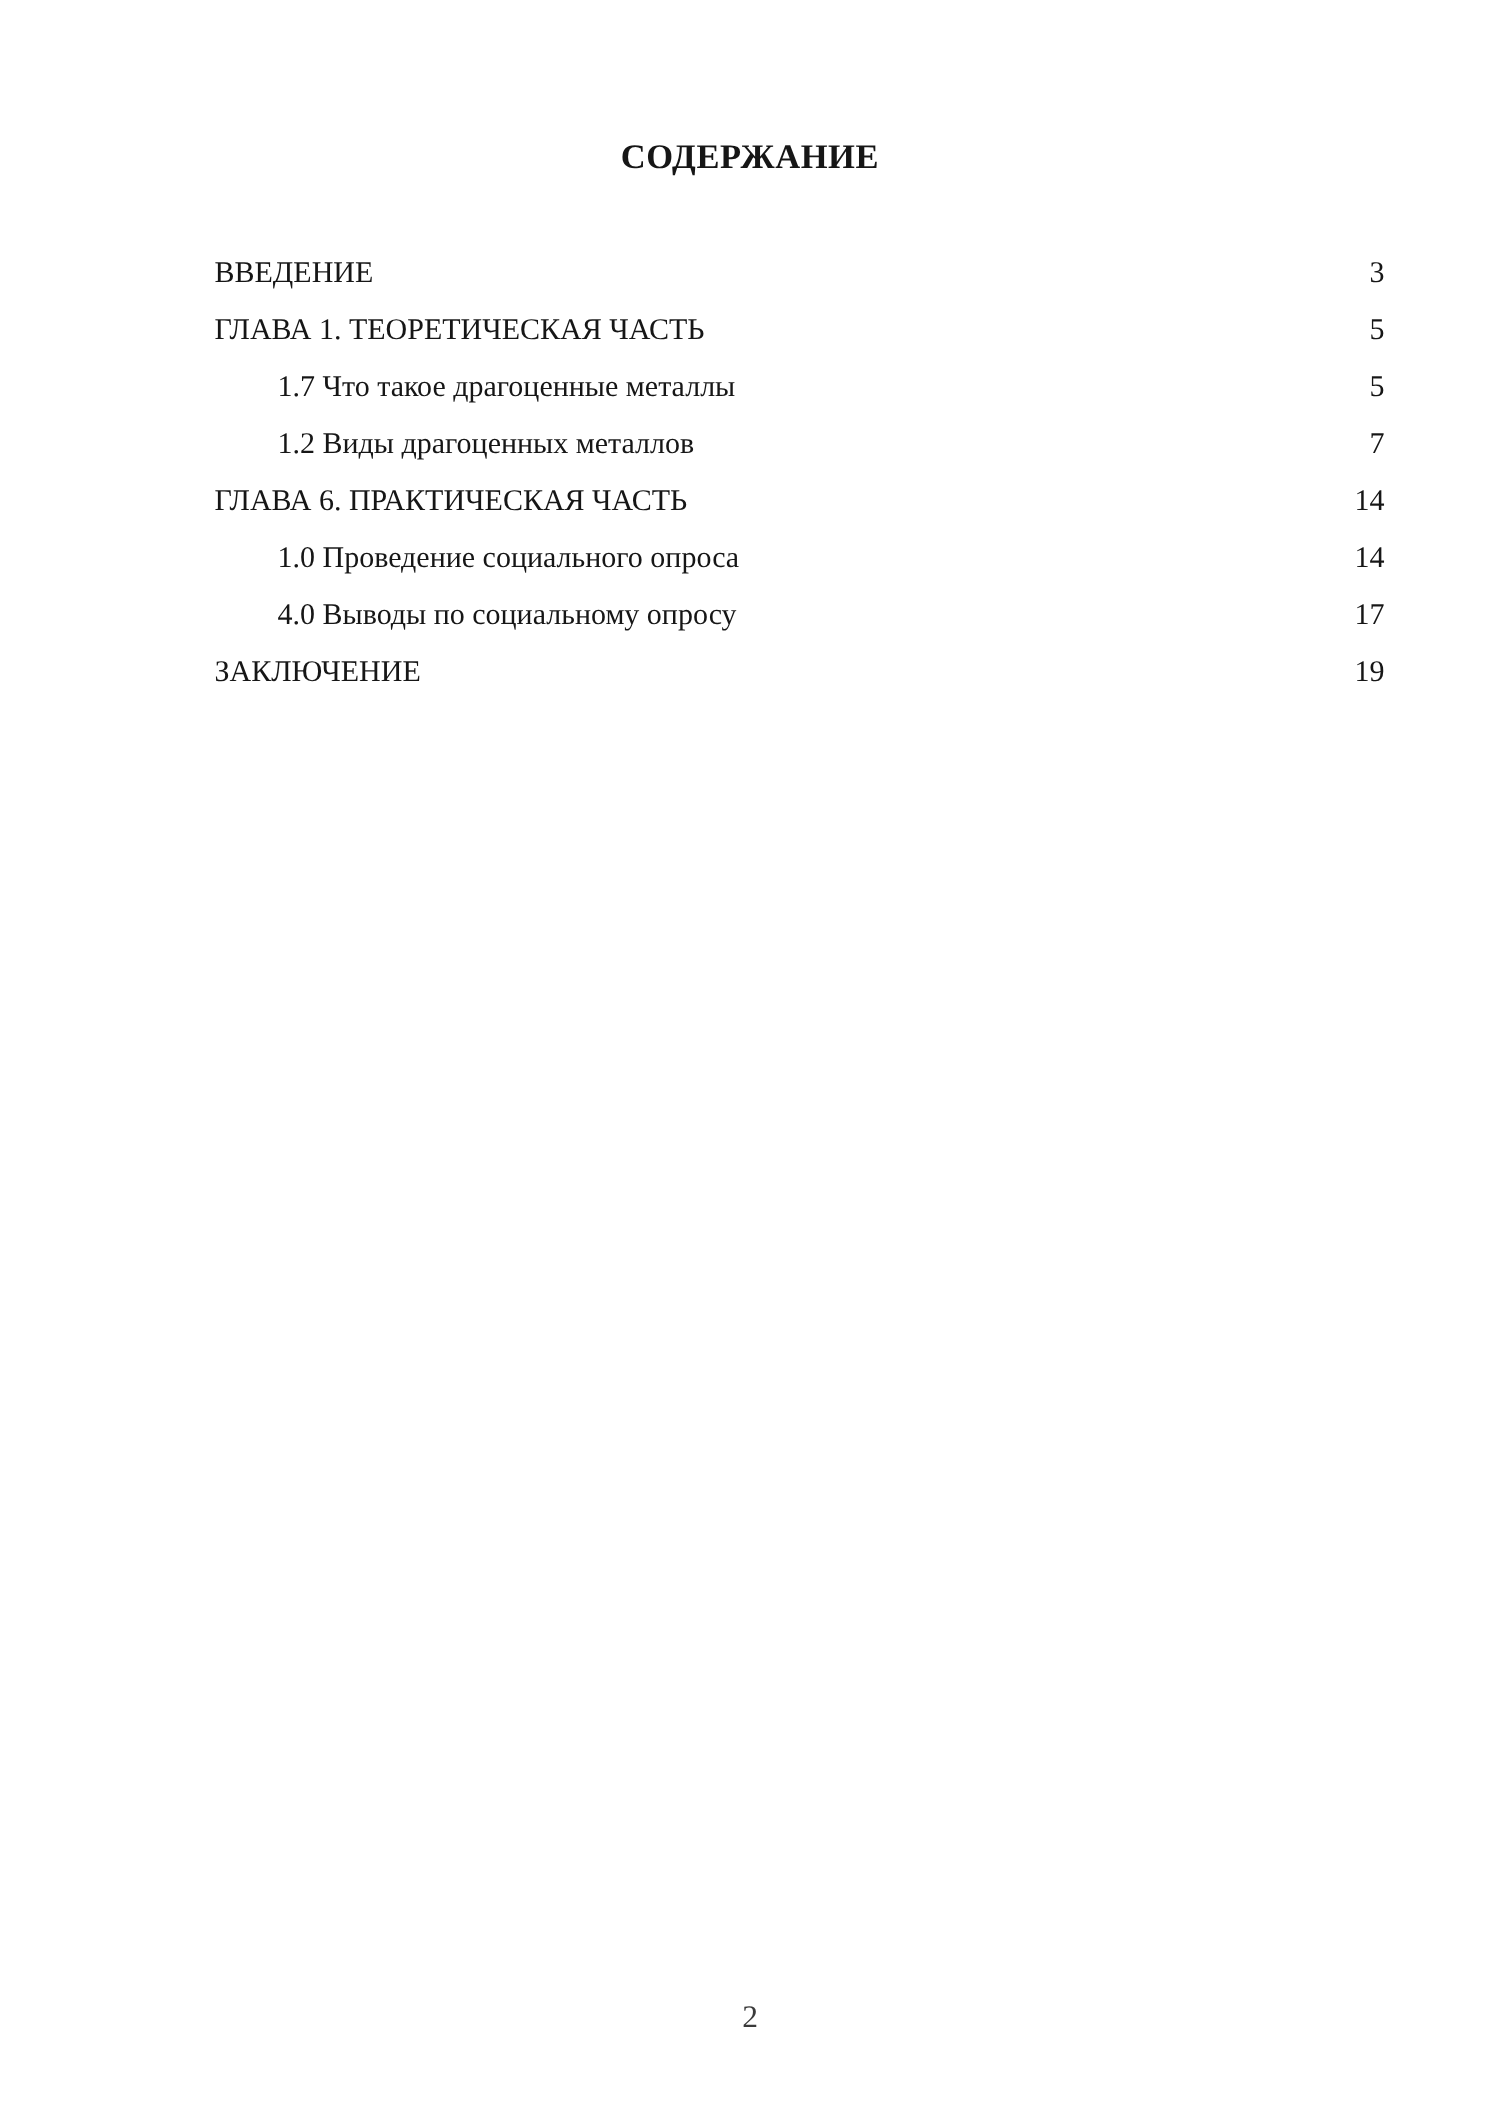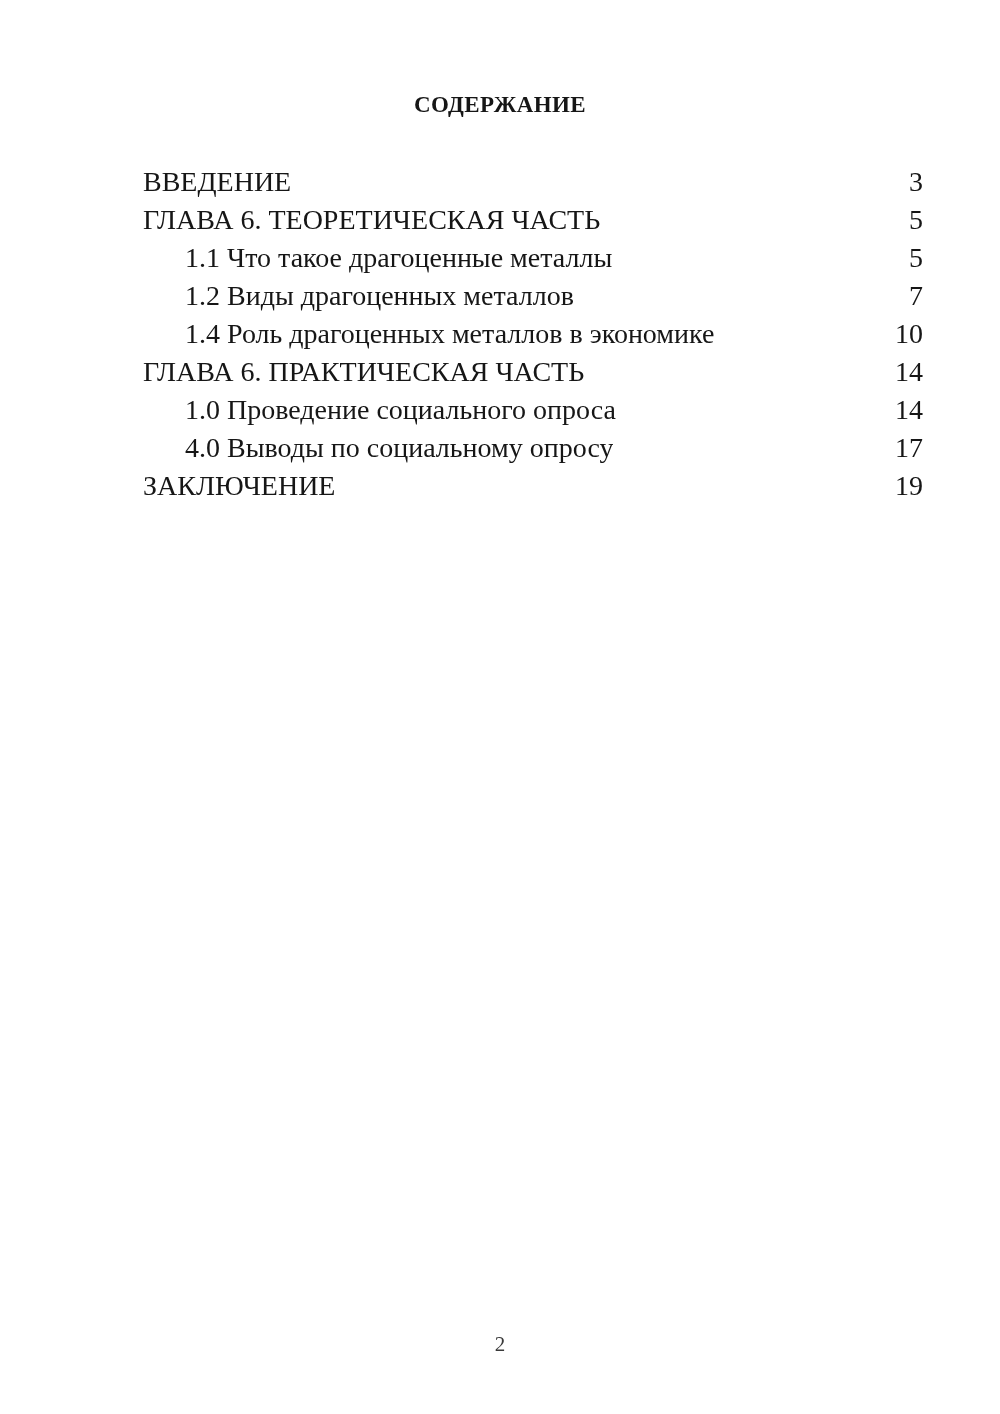--- a/index.html
+++ b/index.html
@@ -37,21 +37,21 @@
   .toc {
     position: absolute;
     top: 163px;
     left: 143px;
     width: 780px;
   }
   .toc-row {
     display: flex;
     align-items: flex-end;
     justify-content: space-between;
-    font-size: 28px;
+    font-size: 20px;
     line-height: 38px;
     white-space: nowrap;
   }
   .toc-row .label {
     flex: 0 1 auto;
     overflow: hidden;
     text-overflow: ellipsis;
   }
   .toc-row .page-num {
     flex: 0 0 auto;
@@ -77,34 +77,30 @@
 <div class="page">
 
   <div class="doc-title">СОДЕРЖАНИЕ</div>
 
   <div class="toc">
     <div class="toc-row level-1">
       <span class="label">ВВЕДЕНИЕ</span>
       <span class="page-num">3</span>
     </div>
     <div class="toc-row level-1">
-      <span class="label">ГЛАВА 6. ТЕОРЕТИЧЕСКАЯ ЧАСТЬ</span>
+      <span class="label">ГЛАВА 1. ТЕОРЕТИЧЕСКАЯ ЧАСТЬ</span>
       <span class="page-num">5</span>
     </div>
     <div class="toc-row level-2">
-      <span class="label">1.1 Что такое драгоценные металлы</span>
+      <span class="label">1.7 Что такое драгоценные металлы</span>
       <span class="page-num">5</span>
     </div>
     <div class="toc-row level-2">
       <span class="label">1.2 Виды драгоценных металлов</span>
       <span class="page-num">7</span>
-    </div>
-    <div class="toc-row level-2">
-      <span class="label">1.4 Роль драгоценных металлов в экономике</span>
-      <span class="page-num">10</span>
     </div>
     <div class="toc-row level-1">
       <span class="label">ГЛАВА 6. ПРАКТИЧЕСКАЯ ЧАСТЬ</span>
       <span class="page-num">14</span>
     </div>
     <div class="toc-row level-2">
       <span class="label">1.0 Проведение социального опроса</span>
       <span class="page-num">14</span>
     </div>
     <div class="toc-row level-2">

